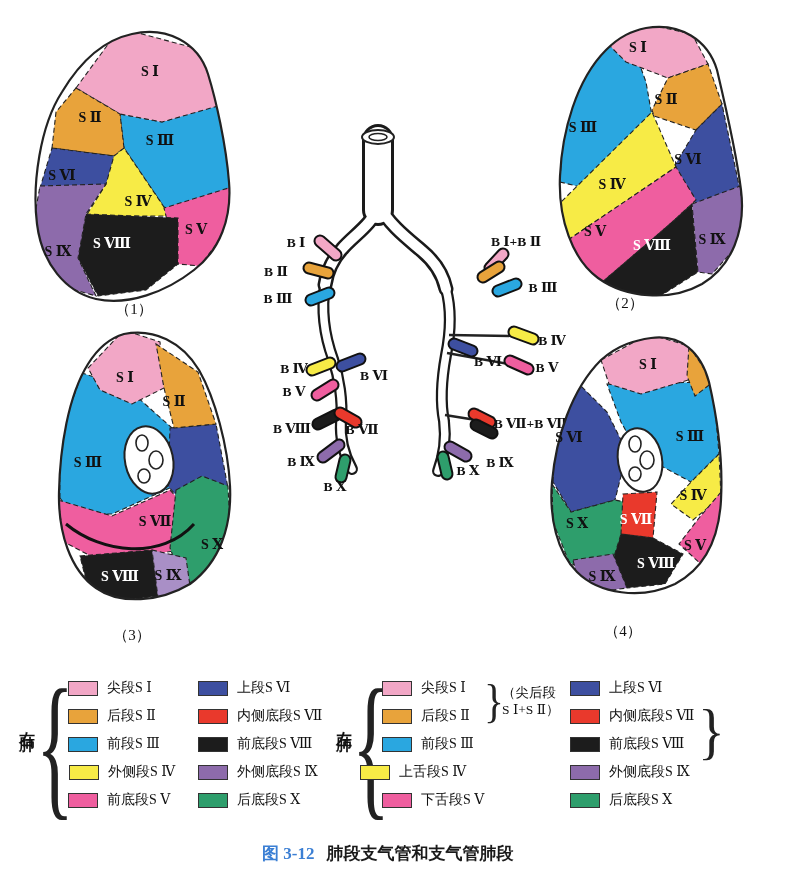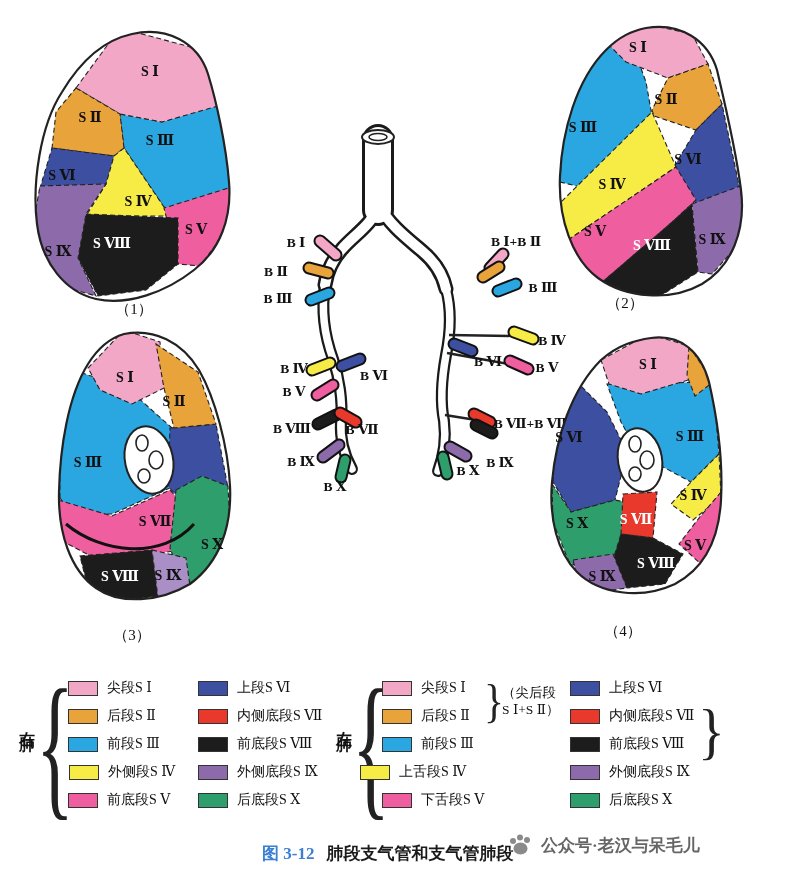--- a/index.html
+++ b/index.html
@@ -344,23 +344,14 @@
     <div>（尖后段</div>
     <div>S Ⅰ+S Ⅱ）</div>
   </div>
   <div class="brace brace3" style="left:698px;top:704px">}</div>
 
   <div class="caption" style="left:262px;top:842px">
     <span class="cnum">图 3-12</span>
     <span class="ctxt">肺段支气管和支气管肺段</span>
   </div>
 
-  <div class="watermark" style="left:508px;top:833px">
-    <svg width="26" height="24" viewBox="0 0 26 24">
-      <circle cx="5" cy="8" r="3" fill="#8a8a8a"></circle>
-      <circle cx="12" cy="4.5" r="3" fill="#8a8a8a"></circle>
-      <circle cx="19" cy="7" r="3" fill="#8a8a8a"></circle>
-      <ellipse cx="12.5" cy="15.5" rx="7" ry="6" fill="#8a8a8a"></ellipse>
-    </svg>
-    <span>公众号·老汉与呆毛儿</span>
-  </div>
 
 </div>
 
 </body></html>

